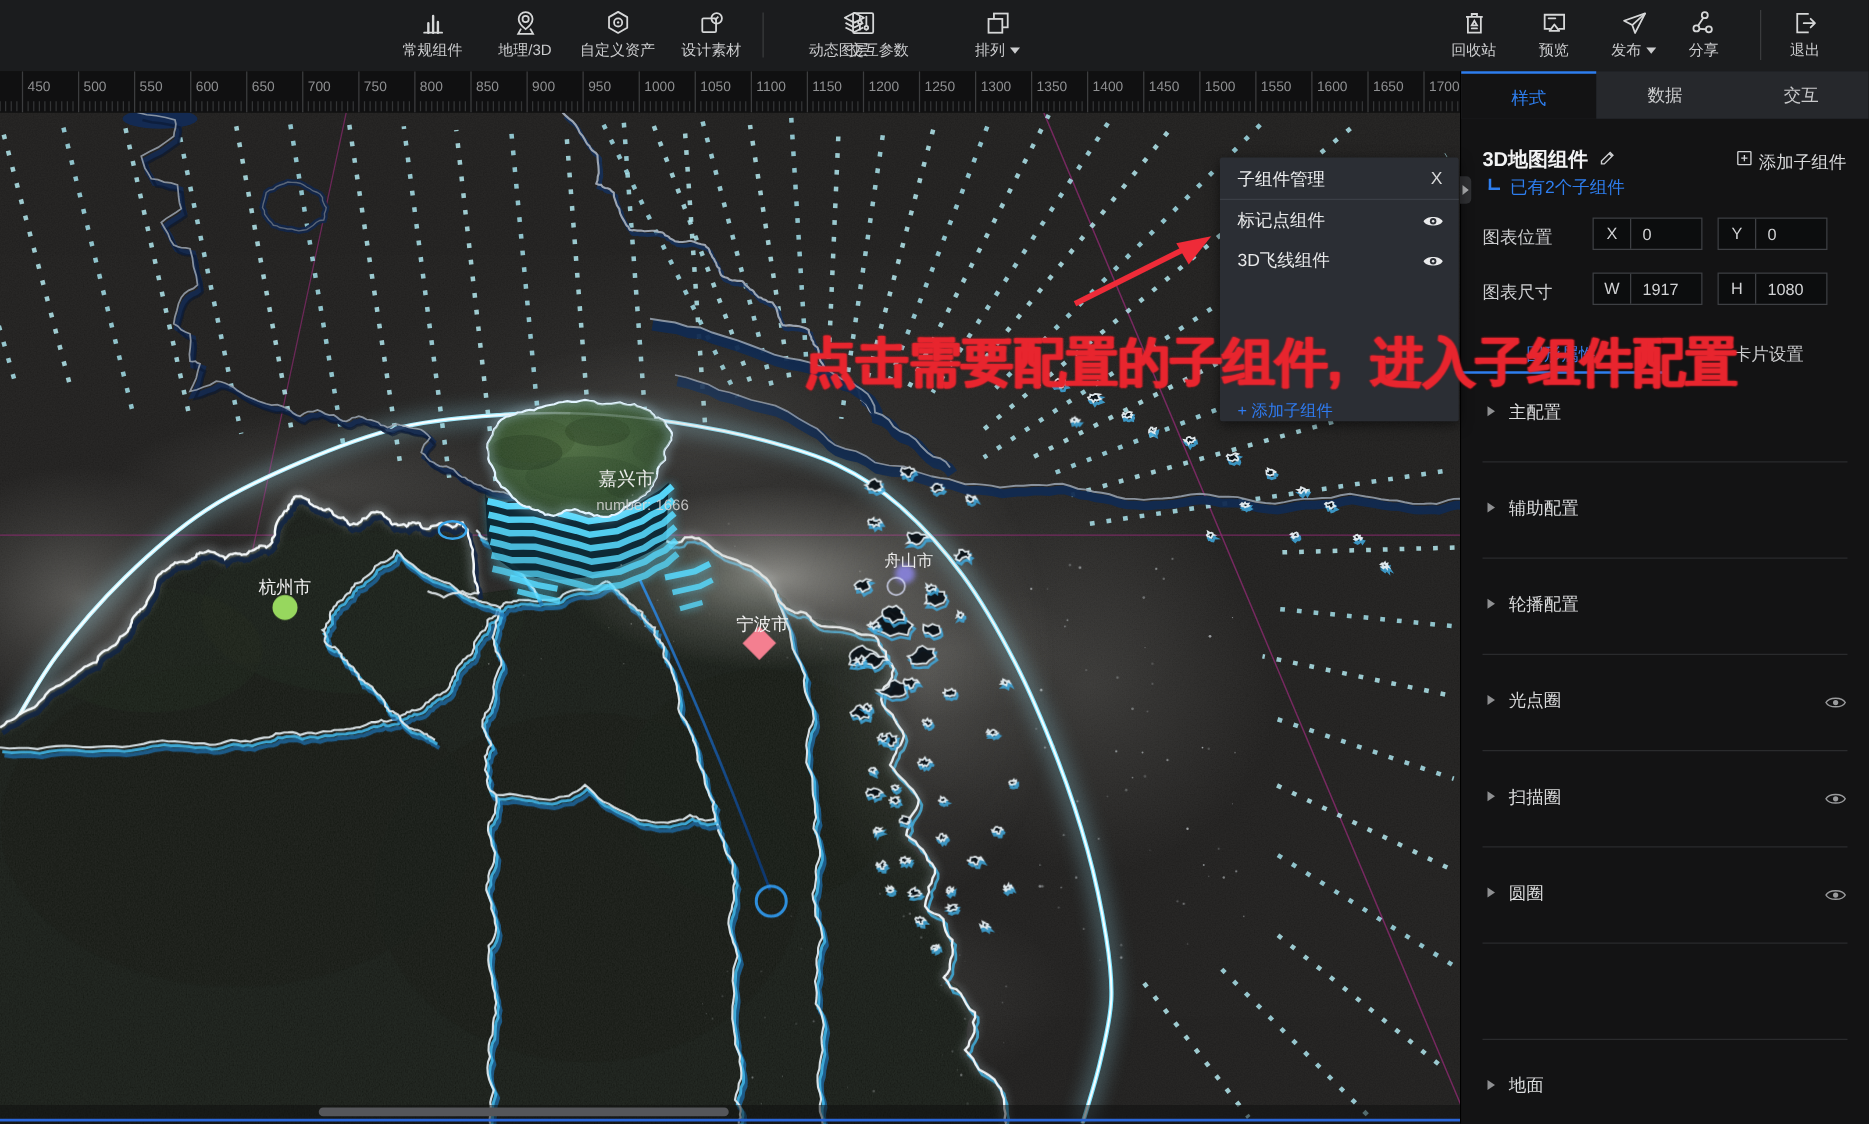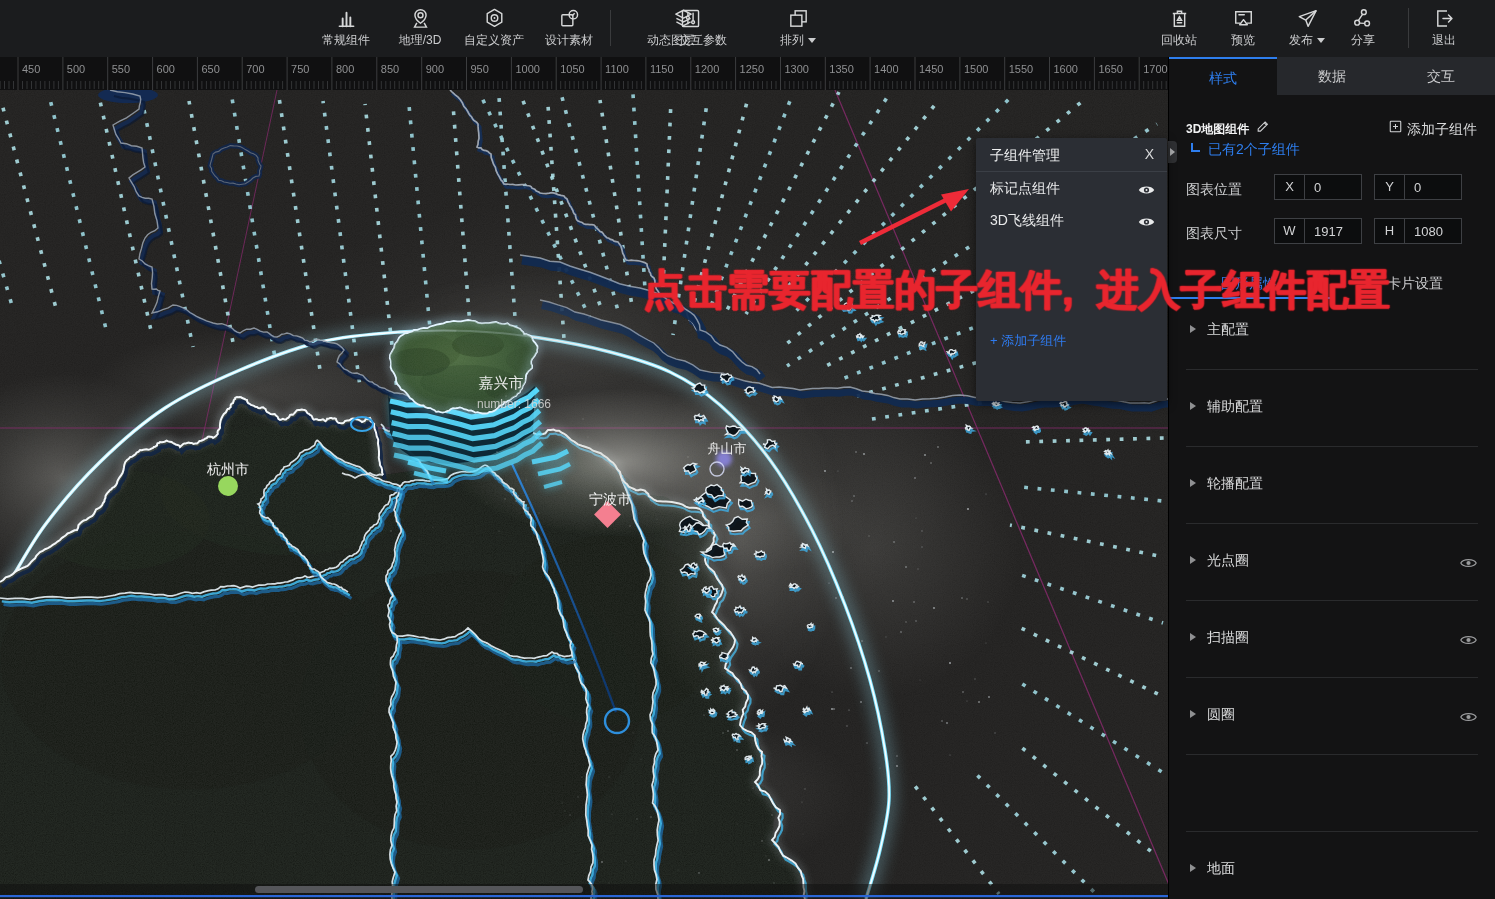--- a/index.html
+++ b/index.html
@@ -1,21 +1,21 @@
 <!DOCTYPE html>
 <html><head><meta charset="utf-8"><style>
 *{margin:0;padding:0;box-sizing:border-box}
 body{width:1495px;height:899px;overflow:hidden;background:#141414;font-family:"Liberation Sans",sans-serif;position:relative}
 #toolbar{position:absolute;left:0;top:0;width:1495px;height:57px;background:#1b1c1e}
 #ruler{position:absolute;left:0;top:57px;width:1168px;height:33px;background:#101011}
 #canvas{position:absolute;left:0;top:90px;width:1168px;height:809px;background:#1b1a19;overflow:hidden}
 #sidebar{position:absolute;left:1169px;top:57px;width:326px;height:842px;background:#131314}
 #sep-top{position:absolute;left:1168px;top:57px;width:1px;height:842px;background:#000}
 .tab{position:absolute;top:0;height:38px;line-height:38px;text-align:center;font-size:14px}
-#panel{position:absolute;left:976px;top:138px;width:191px;height:263px;background:#2b2e34;border-radius:2px;box-shadow:0 3px 10px rgba(0,0,0,.55)}
+#panel{position:absolute;left:976px;top:126px;width:191px;height:211px;background:#2b2e34;border-radius:2px;box-shadow:0 3px 10px rgba(0,0,0,.55)}
 </style></head><body>
 <div id="canvas">
 <svg width="1168" height="809" viewBox="0 90 1168 809" style="position:absolute;left:0;top:0">
 <defs>
  <filter id="nz" x="0" y="0" width="100%" height="100%">
           <feTurbulence type="fractalNoise" baseFrequency="0.9" numOctaves="2" seed="7" stitchTiles="stitch"></feTurbulence>
           <feColorMatrix type="matrix" values="0 0 0 0 1  0 0 0 0 1  0 0 0 0 1  0.55 0.55 0.55 0 0"></feColorMatrix>
         </filter>
  <filter id="b2" x="-30%" y="-30%" width="160%" height="160%">
           <feGaussianBlur stdDeviation="2"></feGaussianBlur>
@@ -903,21 +903,21 @@
 <line x1="9.0" y1="24" x2="9.0" y2="32" stroke="#333436" stroke-width="1"></line>
 <line x1="13.5" y1="24" x2="13.5" y2="32" stroke="#333436" stroke-width="1"></line>
     </svg></div>
 <div id="sep-top"></div>
 <div id="sidebar">
   <div style="position:absolute;left:0;top:0;width:326px;height:38px;background:#26282c">
     <div class="tab" style="left:0;width:108px;background:#131314;border-top:2px solid #2e7eee;color:#2e7eee">样式</div>
     <div class="tab" style="left:109px;width:108px;color:#c9cacc">数据</div>
     <div class="tab" style="left:218px;width:108px;color:#c9cacc">交互</div>
   </div>
-  <div style="position:absolute;left:17px;top:61px;font-size:12px;font-weight:bold;color:#f2f3f4">3D地图组件&nbsp;&nbsp;<svg width="15" height="15" viewBox="0 0 24 24" fill="none" stroke="#cfd0d2" stroke-width="1.8">
+  <div style="position:absolute;left:17px;top:61px;font-size:16px;font-weight:bold;color:#f2f3f4">3D地图组件&nbsp;&nbsp;<svg width="15" height="15" viewBox="0 0 24 24" fill="none" stroke="#cfd0d2" stroke-width="1.8">
         <path d="M3.5 17.4V21h3.6L18.2 9.9l-3.6-3.6L3.5 17.4zM13.2 7.7l3.6 3.6"></path>
       </svg></div>
   <div style="position:absolute;right:18px;top:62px;font-size:14px;color:#d8d9da"><svg width="15" height="15" viewBox="0 0 24 24" fill="none" stroke="#d2d3d5" stroke-width="1.7">
         <rect x="3.6" y="3.6" width="16.8" height="16.8" rx="1"></rect>
         <path d="M12 8v8M8 12h8"></path>
       </svg>&nbsp;添加子组件</div>
   <div style="position:absolute;left:22px;top:86px;width:9px;height:9px;border-left:2px solid #2e7eee;border-bottom:2px solid #2e7eee"></div>
   <div style="position:absolute;left:39px;top:84px;font-size:14px;color:#2e7eee">已有2个子组件</div>
   <div style="position:absolute;left:17px;top:124px;font-size:14px;color:#cbccce">图表位置</div>
   <div class="ibox" style="position:absolute;left:105px;top:117px">

